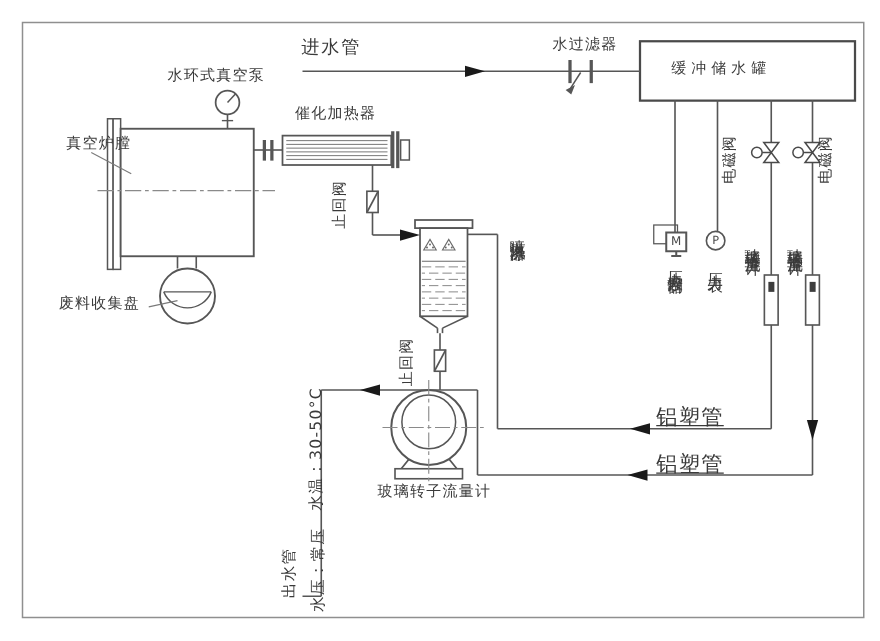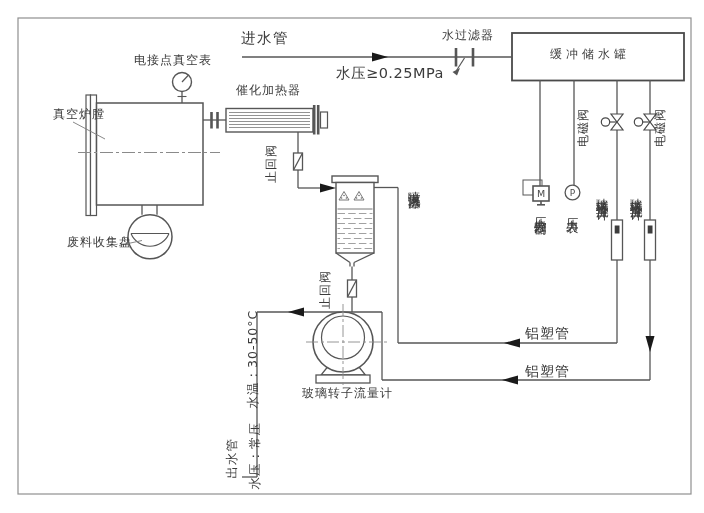--- a/index.html
+++ b/index.html
@@ -4,21 +4,21 @@
 <style>
   html,body{margin:0;padding:0;background:#ffffff;}
   #canvas{
     position:relative;width:704px;height:513px;background:#ffffff;overflow:hidden;
     font-family:"DejaVu Sans","Liberation Sans",sans-serif;color:#333;
   }
   #linework{position:absolute;left:0;top:0;}
   .lbl{position:absolute;white-space:nowrap;color:#3a3a3a;line-height:1.15;}
   .fs14{font-size:14.5px;letter-spacing:1.5px;}
   .fs13{font-size:12px;letter-spacing:1px;}
-  .fs12{font-size:14px;letter-spacing:1px;}
+  .fs12{font-size:17px;letter-spacing:1px;text-decoration:underline;}
   .rot{transform-origin:left bottom;transform:rotate(-90deg);line-height:1;font-size:12px;letter-spacing:1px;}
   .vert{writing-mode:vertical-rl;text-orientation:upright;font-size:12.5px;letter-spacing:1.6px;line-height:1.05;}
   .tankLbl{width:172px;text-align:center;letter-spacing:4px;}
   .instrLetter{position:absolute;text-align:center;color:#4a4a4a;font-size:9.5px;line-height:1;}
 </style>
 </head>
 <body>
 
 <div id="canvas">
 
@@ -192,27 +192,26 @@
     <polygon points="329.5,364.5 357,364.5 365.5,375 321,375" fill="#ffffff" stroke-width="1.3"></polygon>
     <rect x="316" y="375" width="54" height="8" fill="#ffffff" stroke-width="1.3"></rect>
     <circle cx="343" cy="342" r="30" fill="#ffffff" stroke-width="1.6"></circle>
     <circle cx="343" cy="337.5" r="21.5" fill="none" stroke-width="1.2"></circle>
     <line x1="306" y1="342" x2="388" y2="342" stroke="#8a8a8a" stroke-width="0.9" stroke-dasharray="12 3 3 3"></line>
     <line x1="343" y1="304" x2="343" y2="387" stroke="#8a8a8a" stroke-width="0.9" stroke-dasharray="12 3 3 3"></line>
   </g>
 </svg>
 
 <div class="lbl fs14" style="left:241px;top:30px;">进水管</div>
-<div class="lbl fs14" style="left:336px;top:65px;letter-spacing:0.5px;">水压≥0.25MPa</div>
 <div class="lbl fs13" style="left:442px;top:29px;">水过滤器</div>
-<div class="lbl fs13 tankLbl" style="left:504px;top:48px;">缓冲储水罐</div>
-<div class="lbl fs13" style="left:134px;top:54px;">电接点真空表</div>
+<div class="lbl fs13 tankLbl" style="left:491px;top:48px;">缓冲储水罐</div>
+<div class="lbl fs13" style="left:134px;top:54px;">水环式真空泵</div>
 <div class="lbl fs13" style="left:236px;top:84px;font-family:Liberation Serif, serif;">催化加热器</div>
 <div class="lbl fs13" style="left:17px;top:108px;margin-left:36px;">真空炉膛</div>
-<div class="lbl fs13" style="left:47px;top:236px;margin-left:20px;">废料收集盘</div>
+<div class="lbl fs13" style="left:47px;top:236px;">废料收集盘</div>
 <div class="lbl fs12" style="left:525px;top:325px;">铝塑管</div>
 <div class="lbl fs12" style="left:525px;top:363px;">铝塑管</div>
 <div class="lbl fs13" style="left:302px;top:387px;">玻璃转子流量计</div>
 
 <div class="lbl rot" style="left:277px;top:171px;">止回阀</div>
 <div class="lbl rot" style="left:331px;top:297px;">止回阀</div>
 <div class="lbl rot" style="left:589px;top:135px;">电磁阀</div>
 <div class="lbl rot" style="left:666px;top:135px;">电磁阀</div>
 <div class="lbl rot" style="left:259px;top:396px;font-size:12.5px;">水温：30-50°C</div>
 <div class="lbl rot" style="left:238px;top:466px;font-size:12.5px;">出水管</div>

